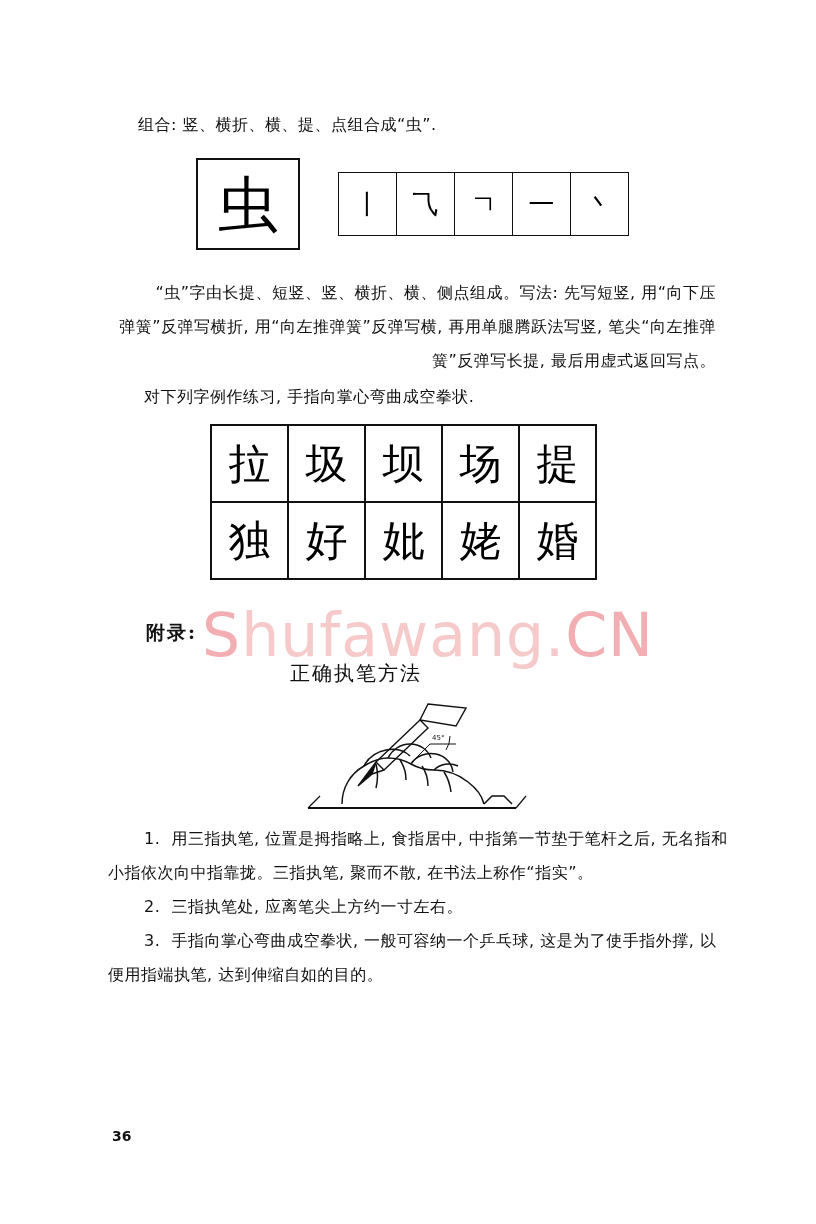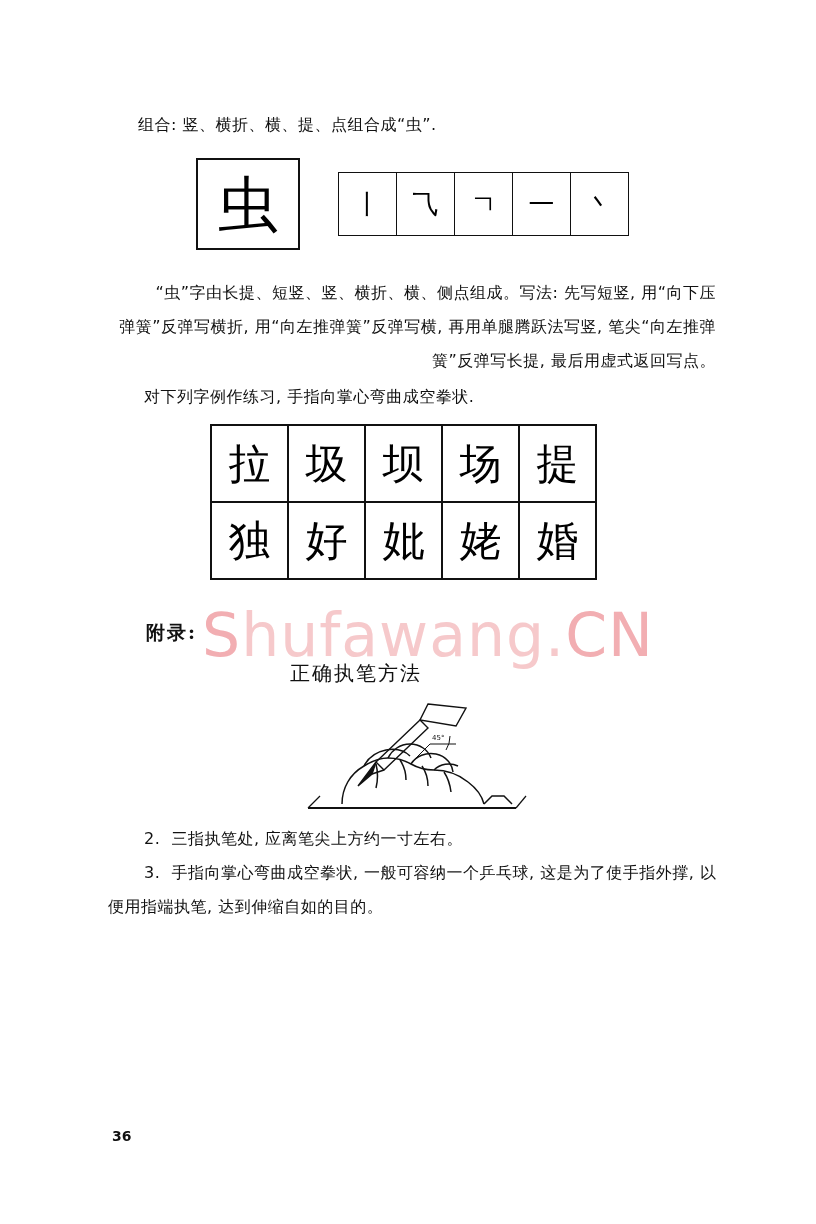--- a/index.html
+++ b/index.html
@@ -273,19 +273,20 @@
         <path d="M204 104 L212 96 L224 96 L232 104"></path>
       </g>
 
       <line x1="28" y1="108" x2="236" y2="108" stroke="#111" stroke-width="2"></line>
       <line x1="28" y1="108" x2="40" y2="96" stroke="#111" stroke-width="1.2"></line>
       <line x1="236" y1="108" x2="246" y2="96" stroke="#111" stroke-width="1.2"></line>
     </svg>
   </div>
 
   <div id="instructions">
+    <div class="line indent instr">1.  用三指执笔, 位置是拇指略上, 食指居中, 中指第一节垫于笔杆之后, 无名指和小指依次向中指靠拢。三指执笔, 聚而不散, 在书法上称作“指实”。</div>
     <div class="line indent instr">2.  三指执笔处, 应离笔尖上方约一寸左右。</div>
     <div class="line indent instr">3.  手指向掌心弯曲成空拳状, 一般可容纳一个乒乓球, 这是为了使手指外撑, 以便用指端执笔, 达到伸缩自如的目的。</div>
   </div>
 
   <div id="page-number">36</div>
 
 </div>
 
 </body></html>

